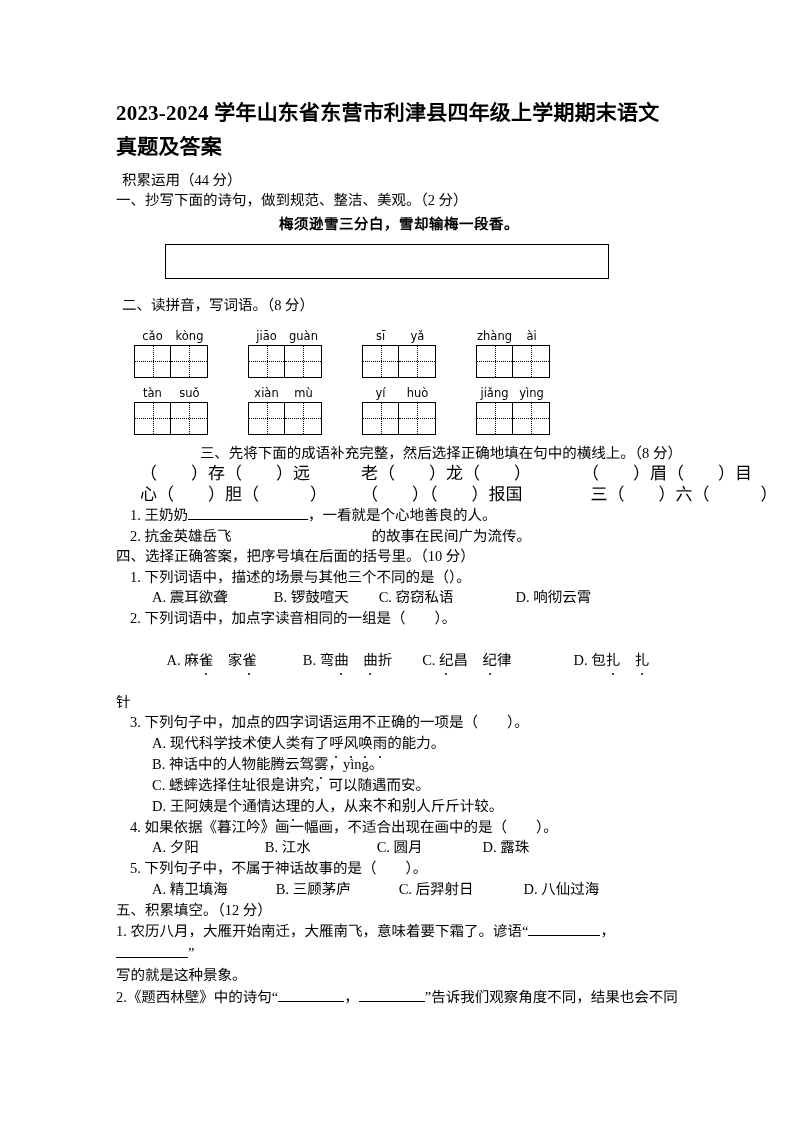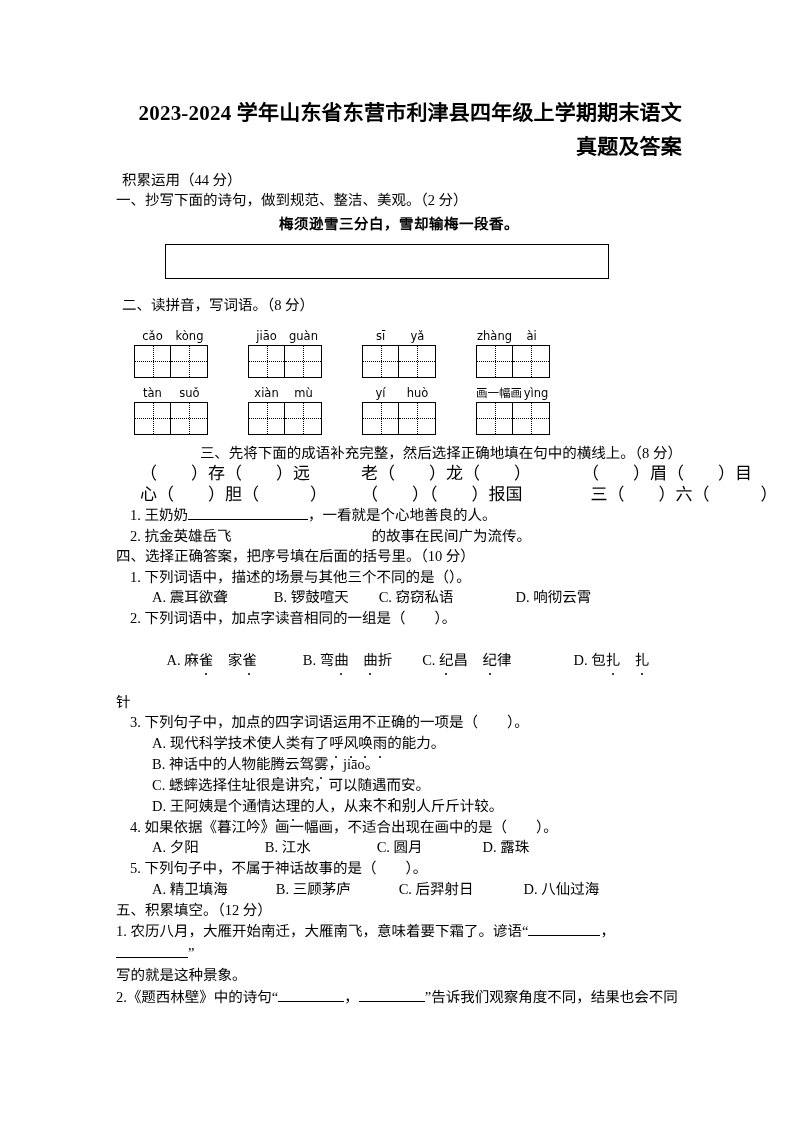--- a/index.html
+++ b/index.html
@@ -24,21 +24,21 @@
   }
   .content {
     position: absolute;
     left: 116px;
     top: 96px;
     width: 566px;
   }
 
   
   .doc-title {
-    text-align: right;
+    text-align: left;
     font-weight: bold;
     font-size: 21px;
     line-height: 34px;
     letter-spacing: 0.2px;
     margin: 0 0 6px 0;
   }
   .doc-title .line2 { display: block; }
 
   
   .sec-head {
@@ -266,21 +266,21 @@
           <span>yí</span>
           <span>huò</span>
         </div>
         <div class="tzg">
           <div class="cell"></div>
           <div class="cell"></div>
         </div>
       </div>
       <div class="pin-group w2">
         <div class="pin-labels">
-          <span>画一幅画</span>
+          <span>jiǎng</span>
           <span>yìng</span>
         </div>
         <div class="tzg">
           <div class="cell"></div>
           <div class="cell"></div>
         </div>
       </div>
     </div>
 
   </div>
@@ -307,21 +307,21 @@
   <div class="opts nospace">
     <span class="op"><span>A. </span><span>麻</span><span class="dotted-char">雀</span><span>　家</span><span class="dotted-char">雀</span></span><span class="gap-a"></span><span class="op"><span>B. </span><span>弯</span><span class="dotted-char">曲</span><span>　</span><span class="dotted-char">曲</span><span>折</span></span><span class="gap-b"></span><span class="op"><span>C. </span><span class="dotted-char">纪</span><span>昌　</span><span class="dotted-char">纪</span><span>律</span></span><span class="gap-c"></span><span class="op"><span>D. </span><span>包</span><span class="dotted-char">扎</span><span>　</span><span class="dotted-char">扎</span></span>
   </div>
   <div class="q-line" style="padding-left:0;">针</div>
 
   <div class="q-line indent1">3. 下列句子中，加点的四字词语运用不正确的一项是（　　）。</div>
   <div class="opts">
     <span>A. </span><span>现代科学技术使人类有了</span><span class="dotted-char">呼</span><span class="dotted-char">风</span><span class="dotted-char">唤</span><span class="dotted-char">雨</span><span>的能力。</span>
   </div>
   <div class="opts">
-    <span>B. </span><span>神话中的人物能</span><span class="dotted-char">腾</span><span class="dotted-char">云</span><span class="dotted-char">驾</span><span class="dotted-char">雾</span><span>，jiāo。</span>
+    <span>B. </span><span>神话中的人物能</span><span class="dotted-char">腾</span><span class="dotted-char">云</span><span class="dotted-char">驾</span><span class="dotted-char">雾</span><span>，yìng。</span>
   </div>
   <div class="opts">
     <span>C. </span><span>蟋蟀选择住址很是讲究，可以</span><span class="dotted-char">随</span><span class="dotted-char">遇</span><span class="dotted-char">而</span><span class="dotted-char">安</span><span>。</span>
   </div>
   <div class="opts">
     <span>D. </span><span>王阿姨是个</span><span class="dotted-char">通</span><span class="dotted-char">情</span><span class="dotted-char">达</span><span class="dotted-char">理</span><span>的人，从来不和别人斤斤计较。</span>
   </div>
 
   <div class="q-line indent1">4. 如果依据《暮江吟》画一幅画，不适合出现在画中的是（　　）。</div>
   <div class="opts">

